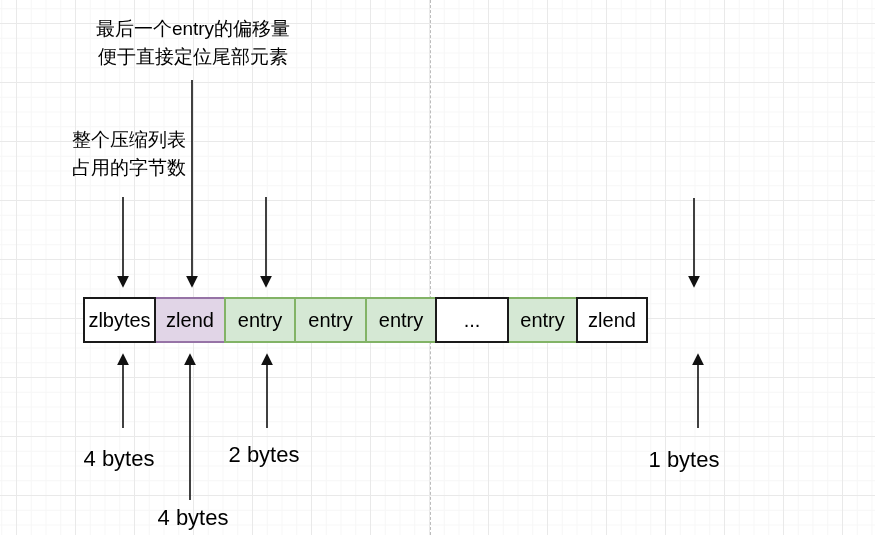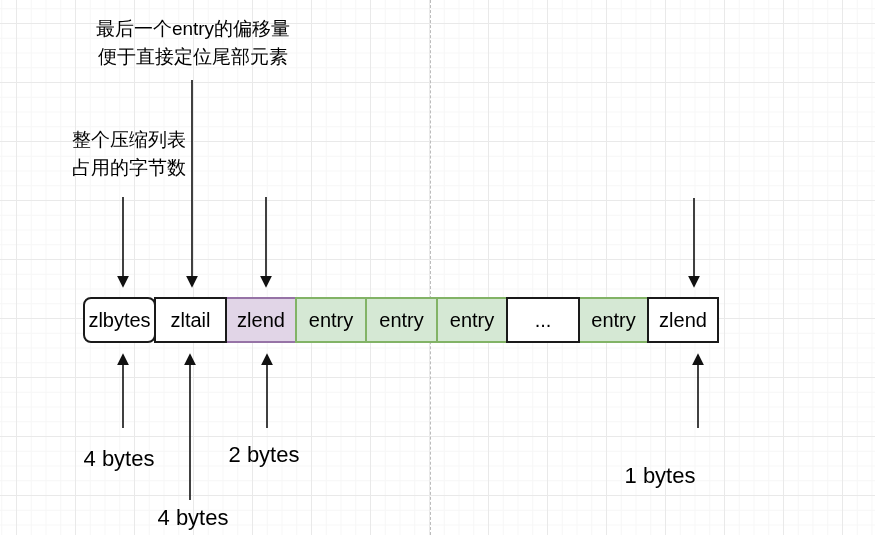--- a/index.html
+++ b/index.html
@@ -106,29 +106,28 @@
   </div>
 
   <div class="ann" style="left:129px; top:126px;">
     <div>整个压缩列表</div>
     <div>占用的字节数</div>
   </div>
 
 
 
   <div class="row">
-    <div class="cell white" style="width:73px;border-radius:8px;">zlbytes</div>
-    <div class="cell white" style="width:73px;">zltail</div>
+    <div class="cell white" style="width:73px;">zlbytes</div>
     <div class="cell purple" style="width:72px;">zlend</div>
     <div class="cell green" style="width:72px;">entry</div>
     <div class="cell green" style="width:73px;">entry</div>
     <div class="cell green" style="width:72px;">entry</div>
     <div class="cell white" style="width:74px;">...</div>
     <div class="cell green" style="width:71px;">entry</div>
     <div class="cell white" style="width:72px;">zlend</div>
   </div>
 
   <div class="size-label" style="left:119px; top:448px;">4 bytes</div>
   <div class="size-label" style="left:264px; top:444px;">2 bytes</div>
   <div class="size-label" style="left:193px; top:507px;">4 bytes</div>
-  <div class="size-label" style="left:660px; top:449px;margin-top:16px;">1 bytes</div>
+  <div class="size-label" style="left:684px; top:449px;">1 bytes</div>
 
 </div>
 
 </body></html>

